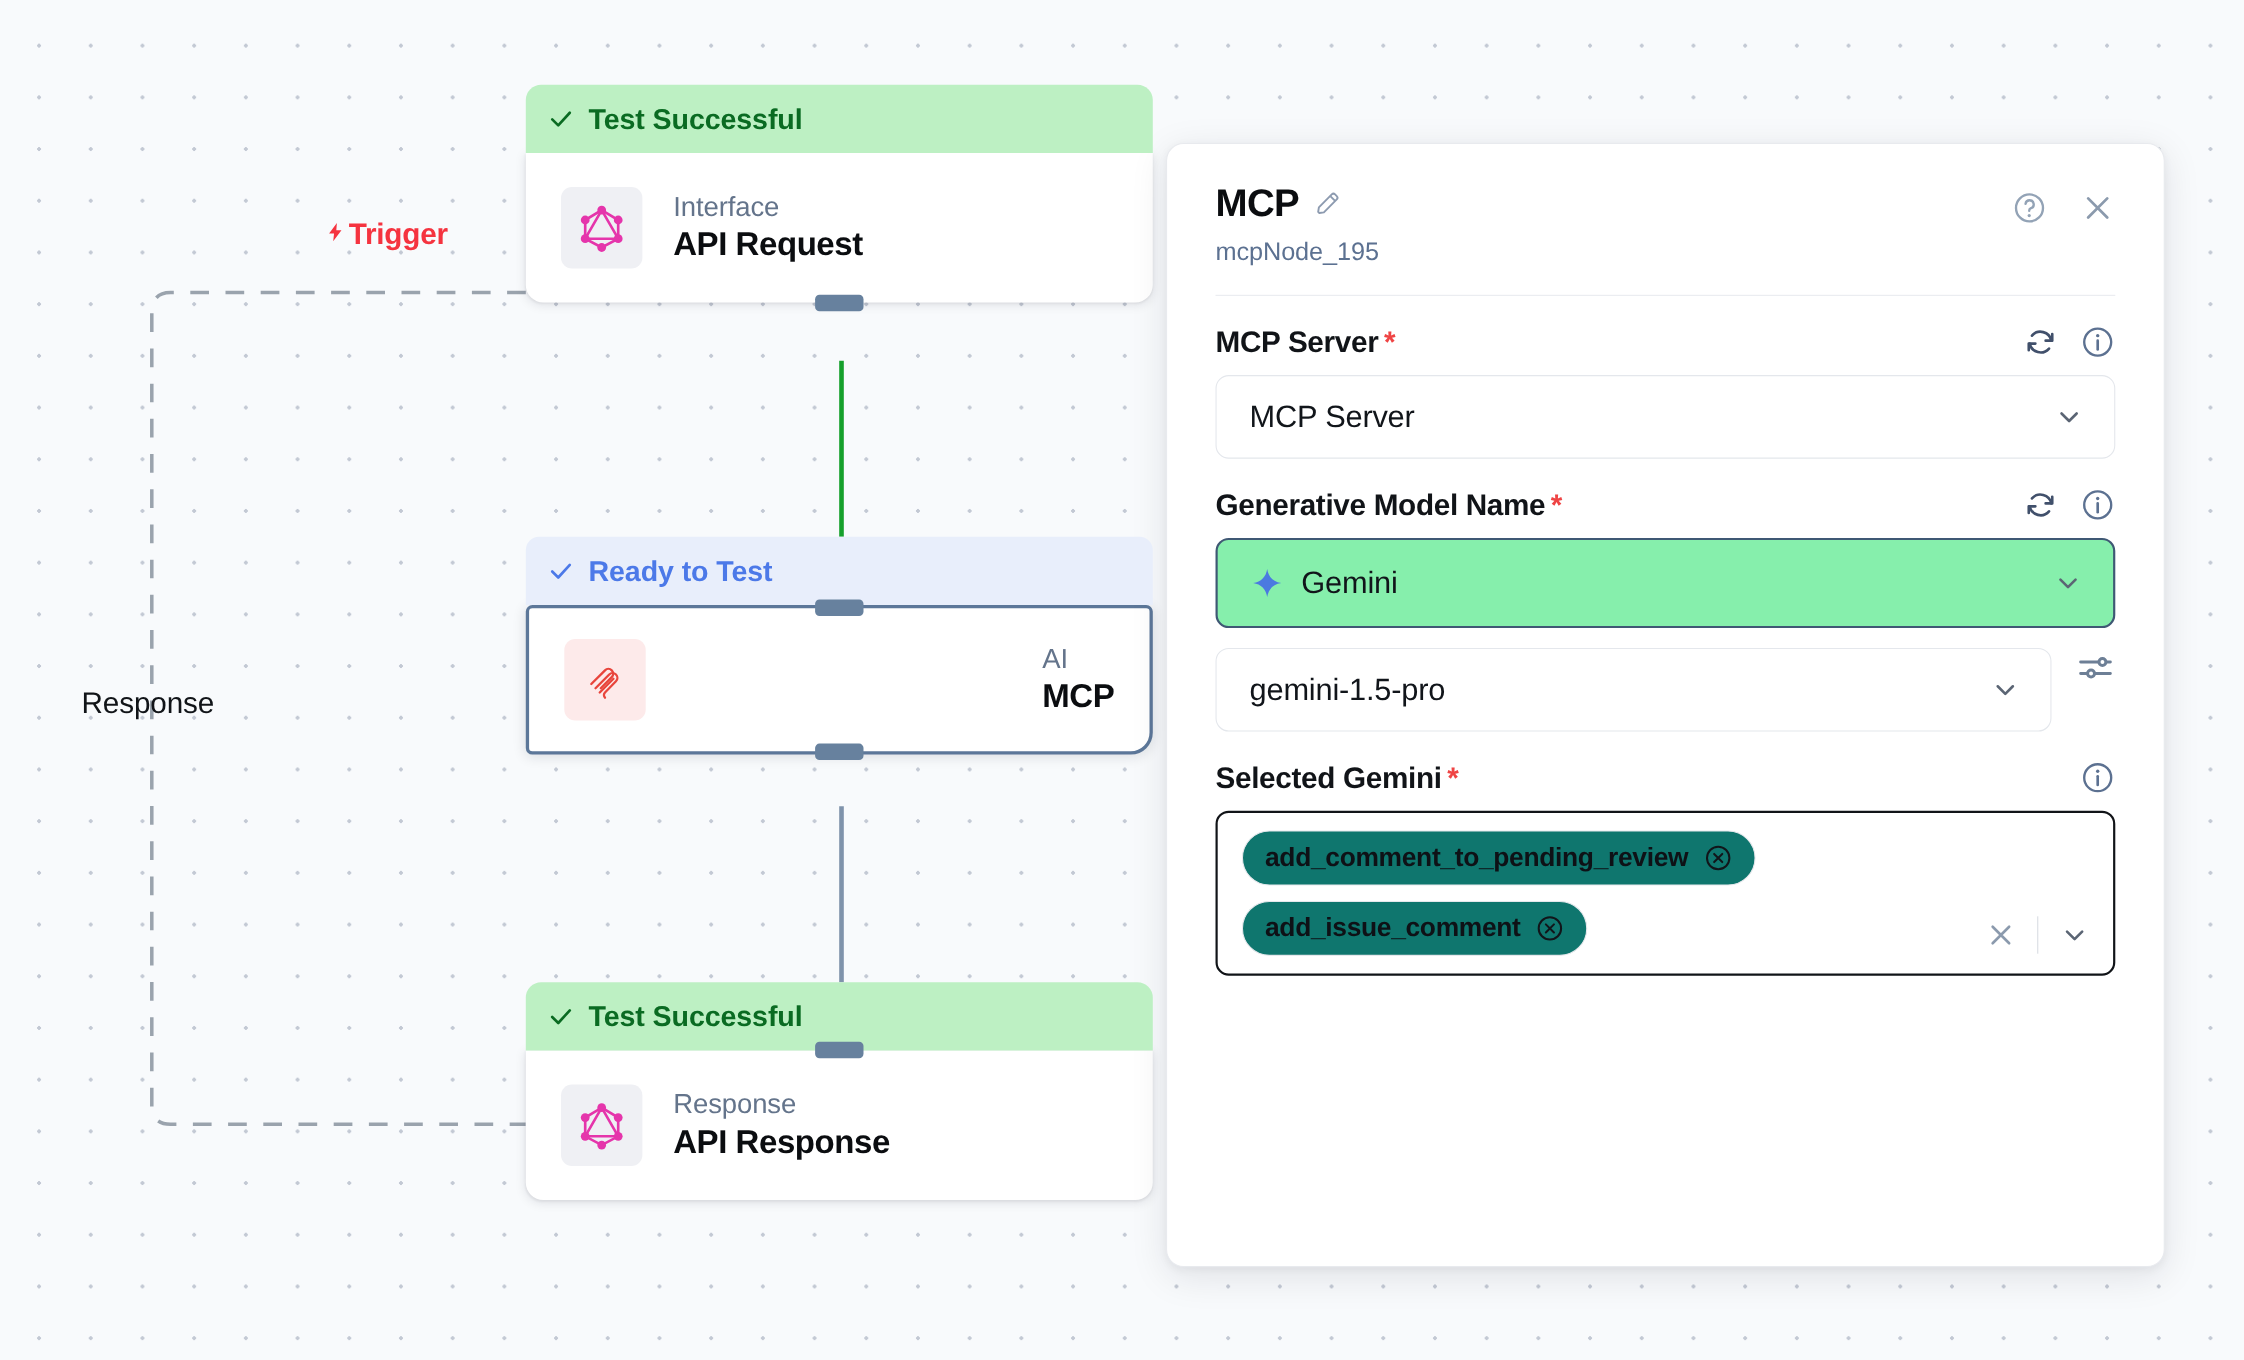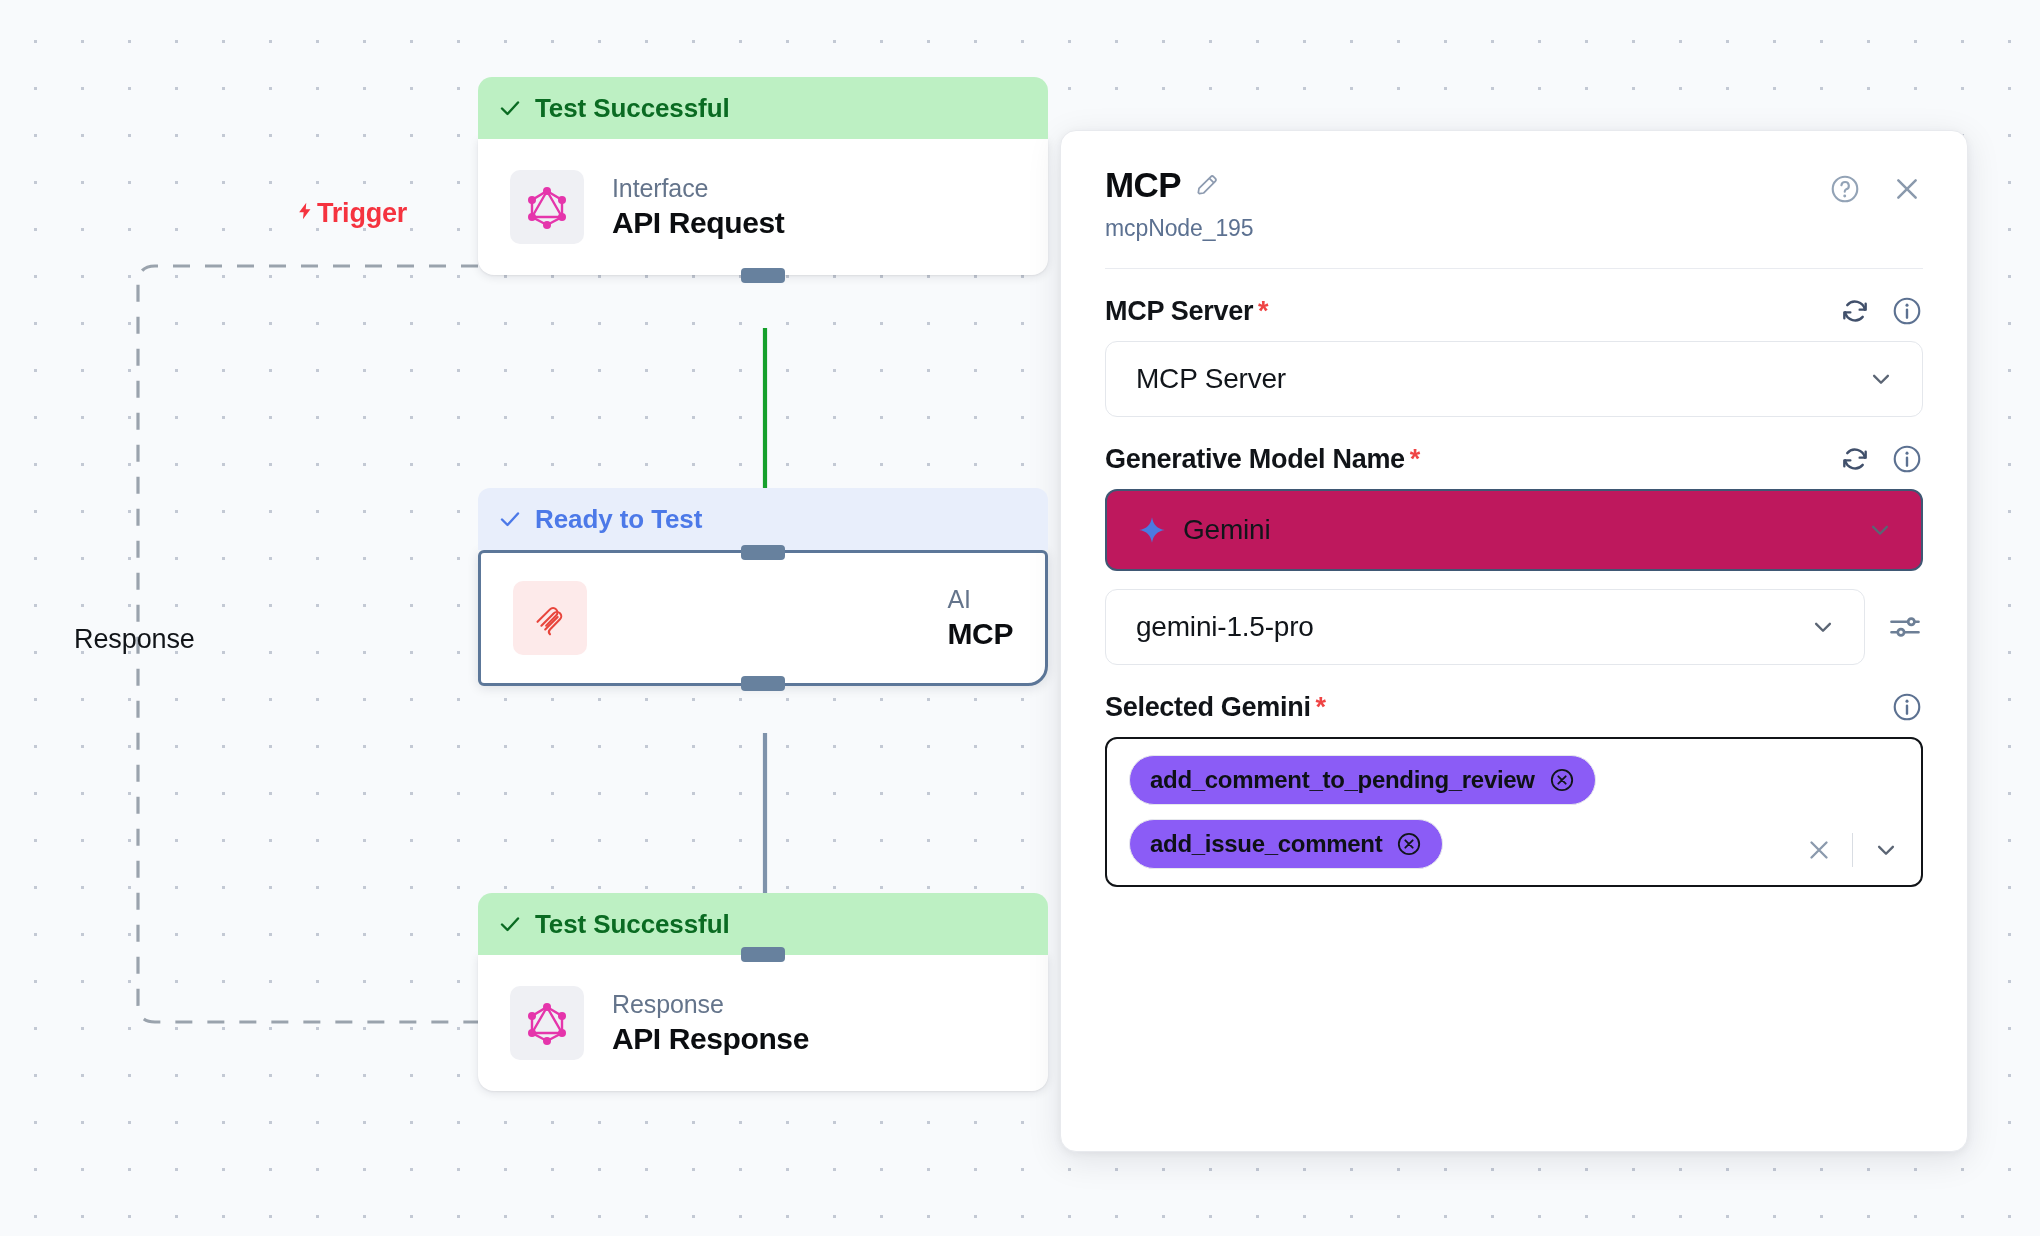--- a/index.html
+++ b/index.html
@@ -236,49 +236,49 @@
   }
   .select-val {
     font-size: 28px;
     color: #11151a;
     letter-spacing: -0.2px;
     display: flex; align-items: center; gap: 16px;
   }
 
   .select-focus {
     border: 2px solid #3f5874;
-    background: #be185d;
+    background: #86efac;
     border-radius: 12px;
   }
   .select-focus .select-row { height: 78px; }
 
   .model-row {
     display: flex;
-    align-items: center;
+    align-items: flex-start;
     gap: 22px;
     margin-top: 18px;
   }
   .model-row .input-box { flex: 1; }
 
   .tools-box {
     border: 2.5px solid #111418;
     border-radius: 12px;
     padding: 16px 18px 16px 22px;
     display: flex;
     flex-wrap: wrap;
     align-items: flex-start;
     gap: 14px;
     min-height: 128px;
     position: relative;
   }
   .chip {
     display: inline-flex;
     align-items: center;
     gap: 14px;
-    background: #8b5cf6;
+    background: #0f766e;
     border: 1px solid #e6e8ec;
     border-radius: 999px;
     padding: 10px 20px;
     font-size: 24px;
     font-weight: 700;
     color: #0e1116;
     letter-spacing: -0.3px;
     flex: none;
   }
   .chip-x { width: 26px; height: 26px; display: block; cursor: pointer; flex: none; }

